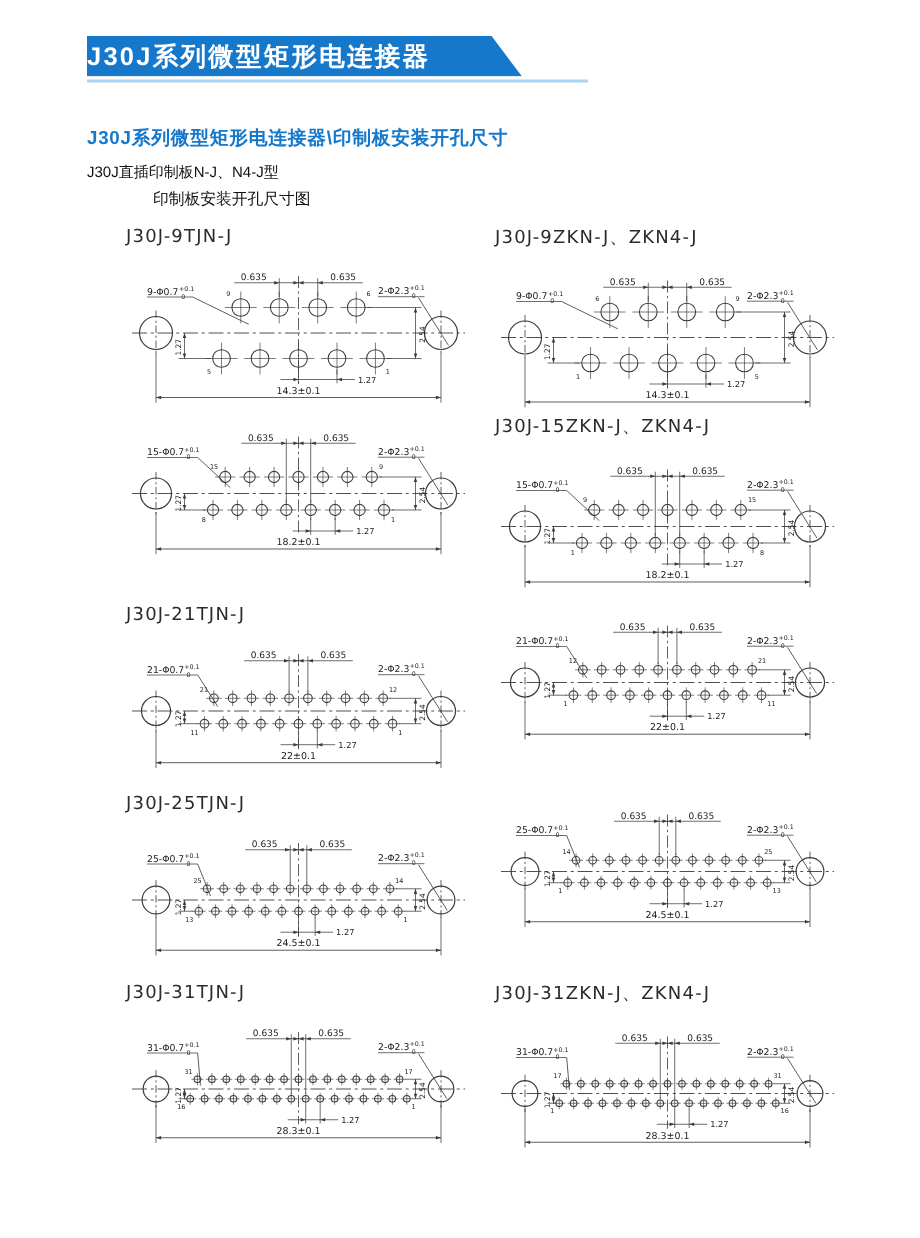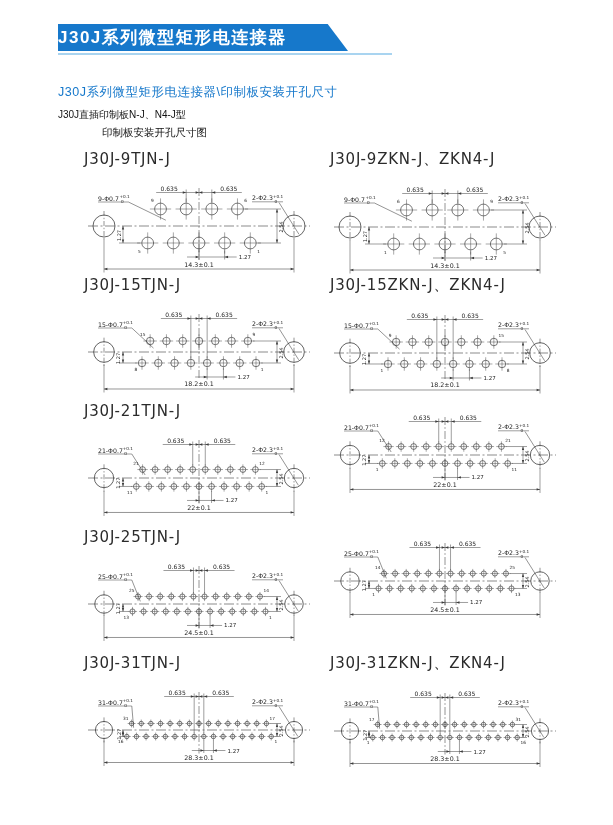--- a/index.html
+++ b/index.html
@@ -3,29 +3,29 @@
 <meta charset="utf-8">
 <style>
   html,body{margin:0;padding:0;}
   body{width:613px;height:825px;position:relative;background:#ffffff;
        font-family:"Liberation Sans",sans-serif;overflow:hidden;}
   .banner{position:absolute;left:58px;top:24px;width:290px;height:27px;
           background:#1678cb;clip-path:polygon(0 0,93% 0,100% 100%,0 100%);}
   .banner span{display:block;color:#fff;font-weight:bold;font-size:17px;
           line-height:27px;letter-spacing:1.5px;}
   .banner-stripe{position:absolute;left:58px;top:53px;width:334px;height:2px;background:#a9d4f0;}
-  .heading{position:absolute;left:58px;top:84px;color:#1678cb;font-weight:normal;font-size:12.5px;letter-spacing:0.5px;}
+  .heading{position:absolute;left:58px;top:84px;color:#1678cb;font-weight:bold;font-size:12.5px;letter-spacing:0.5px;}
   .line1{position:absolute;left:58px;top:108px;color:#111;font-size:10px;text-align:right;}
   .line2{position:absolute;left:58px;top:126px;color:#111;font-size:10.5px;padding-left:44px;}
   .grid{position:absolute;left:56px;top:150px;width:524px;
         display:grid;grid-template-columns:272px 248px;grid-auto-rows:126px;}
   .cell{overflow:visible;}
   .cell:nth-child(odd){padding-left:28px;}
   .cell:nth-child(even){padding-left:2px;}
-  .dtitle{font-size:15px;color:#2b2b2b;letter-spacing:0.8px;margin:0 0 5px 0;font-family:"DejaVu Sans",sans-serif;}
+  .dtitle{font-size:12px;color:#2b2b2b;letter-spacing:0.8px;margin:0 0 5px 0;font-family:"DejaVu Sans",sans-serif;}
   svg text{font-family:"DejaVu Sans",sans-serif;}
 </style>
 </head>
 <body>
 
 <div class="banner">
   <span>J30J系列微型矩形电连接器</span>
 </div>
 <div class="banner-stripe"></div>
 
@@ -189,21 +189,21 @@
         <line x1="210" y1="66" x2="210" y2="99.5" stroke="#3c3c3c" stroke-width="0.5"></line>
         <line x1="20" y1="96" x2="210" y2="96" stroke="#3c3c3c" stroke-width="0.55"></line>
         <polygon points="20,96 23.4,94.85 23.4,97.15" fill="#3c3c3c"></polygon>
         <polygon points="210,96 206.6,94.85 206.6,97.15" fill="#3c3c3c"></polygon>
         <text x="115" y="93.5" font-size="6.3" fill="#1c1c1c" text-anchor="middle">14.3±0.1</text>
         <text x="69.6255" y="28.6005" font-size="4.3" fill="#1c1c1c" text-anchor="end">6</text>
         <text x="160.37449999999998" y="28.6005" font-size="4.3" fill="#1c1c1c">9</text>
         <text x="56.80049999999999" y="80.3995" font-size="4.3" fill="#1c1c1c" text-anchor="end">1</text>
         <text x="173.1995" y="80.3995" font-size="4.3" fill="#1c1c1c">5</text>
       </svg></div>
-    <div class="cell"><div class="dtitle">J30J-15TJN-J</div><svg width="230" height="106" viewBox="0 0 230 106" xmlns="http://www.w3.org/2000/svg">
+    <div class="cell"><svg width="230" height="106" viewBox="0 0 230 106" xmlns="http://www.w3.org/2000/svg">
         <line x1="4" y1="53" x2="226" y2="53" stroke="#3c3c3c" stroke-width="0.6" stroke-dasharray="10 2.5 2 2.5"></line>
         <line x1="115" y1="15" x2="115" y2="80.99285714285715" stroke="#3c3c3c" stroke-width="0.55" stroke-dasharray="8 2.2 1.6 2.2"></line>
         <circle cx="20" cy="53" r="10.34" fill="none" stroke="#3c3c3c" stroke-width="0.8"></circle>
         <line x1="20" y1="38.66" x2="20" y2="67.34" stroke="#3c3c3c" stroke-width="0.55" stroke-dasharray="5 1.8 1.4 1.8"></line>
         <circle cx="210" cy="53" r="10.34" fill="none" stroke="#3c3c3c" stroke-width="0.8"></circle>
         <line x1="210" y1="38.66" x2="210" y2="67.34" stroke="#3c3c3c" stroke-width="0.55" stroke-dasharray="5 1.8 1.4 1.8"></line>
         <circle cx="66.14285714285714" cy="42.00714285714285" r="3.7457142857142856" fill="none" stroke="#3c3c3c" stroke-width="0.7"></circle>
         <line x1="59.400571428571425" y1="42.00714285714285" x2="72.88514285714285" y2="42.00714285714285" stroke="#3c3c3c" stroke-width="0.45"></line>
         <line x1="66.14285714285714" y1="35.26485714285714" x2="66.14285714285714" y2="48.74942857142857" stroke="#3c3c3c" stroke-width="0.45"></line>
         <circle cx="82.42857142857143" cy="42.00714285714285" r="3.7457142857142856" fill="none" stroke="#3c3c3c" stroke-width="0.7"></circle>

